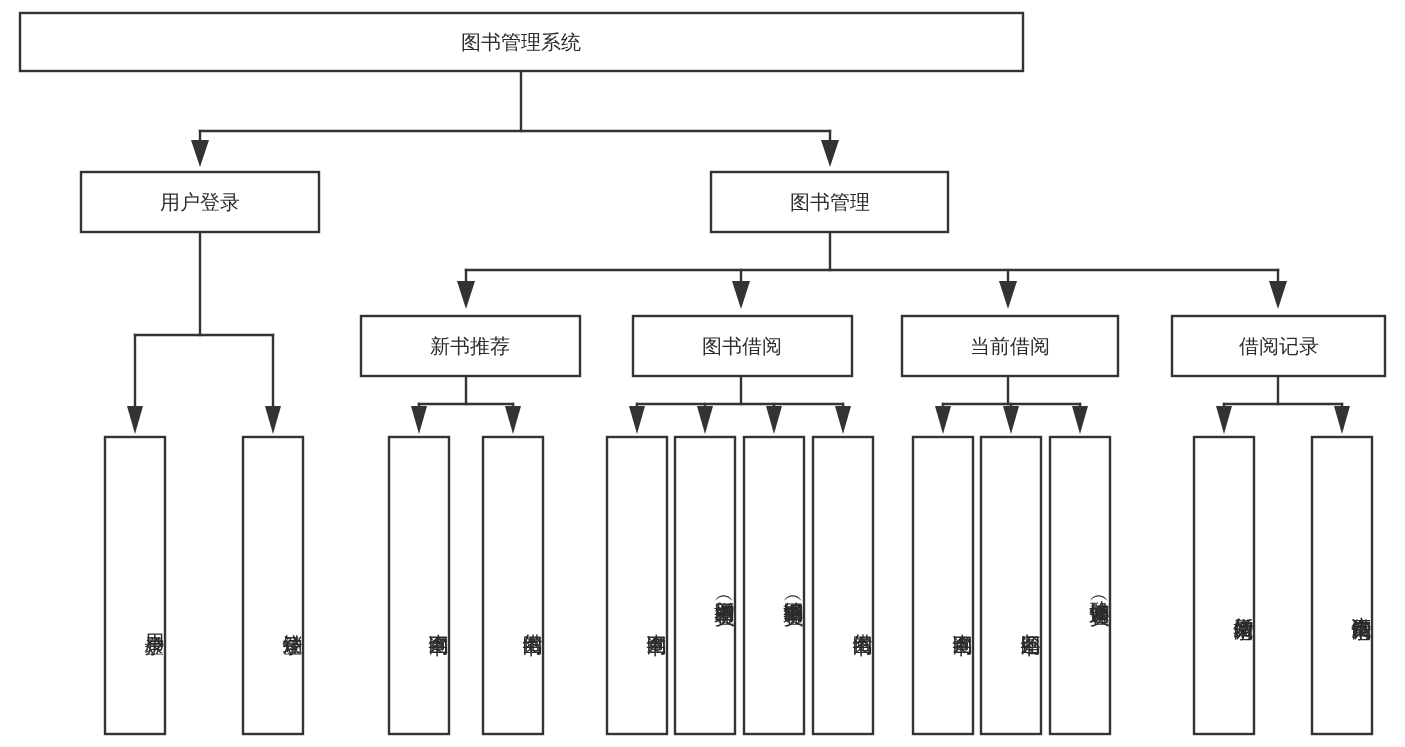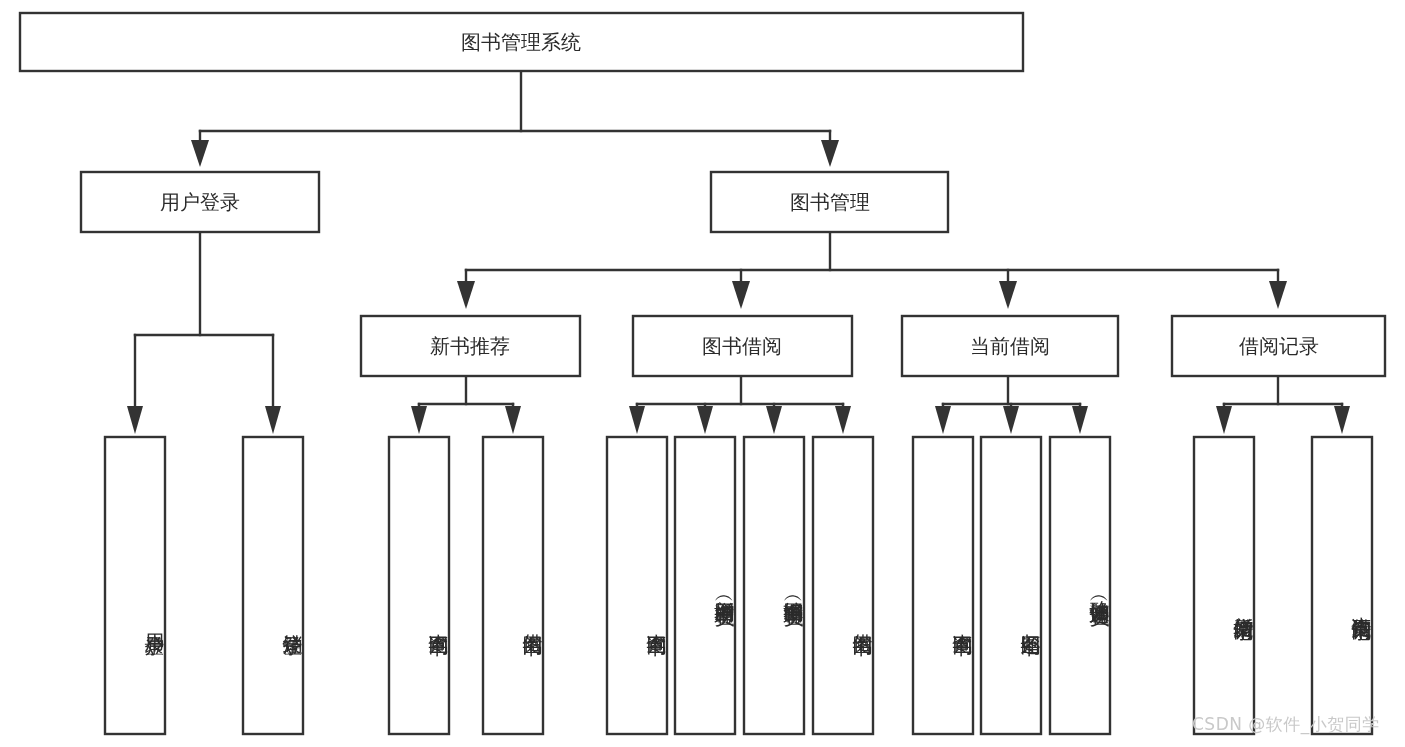--- a/index.html
+++ b/index.html
@@ -224,15 +224,14 @@
   <div class="vlabel" style="left:744px; top:448px; width:60px; height:282px;">编辑图书（管理员）</div>
   <div class="vlabel" style="left:813px; top:510px; width:60px; height:220px;">借阅图书</div>
 
   <div class="vlabel" style="left:913px; top:510px; width:60px; height:220px;">查询图书</div>
   <div class="vlabel" style="left:981px; top:510px; width:60px; height:220px;">归还图书</div>
   <div class="vlabel" style="left:1050px; top:448px; width:60px; height:282px;">确认归还（管理员）</div>
 
   <div class="vlabel" style="left:1194px; top:478px; width:60px; height:252px;">新增借阅记录</div>
   <div class="vlabel" style="left:1312px; top:478px; width:60px; height:252px;">查询借阅记录</div>
 
-  <div class="watermark">CSDN @软件_小贺同学</div>
 
 </div>
 
 </body></html>

